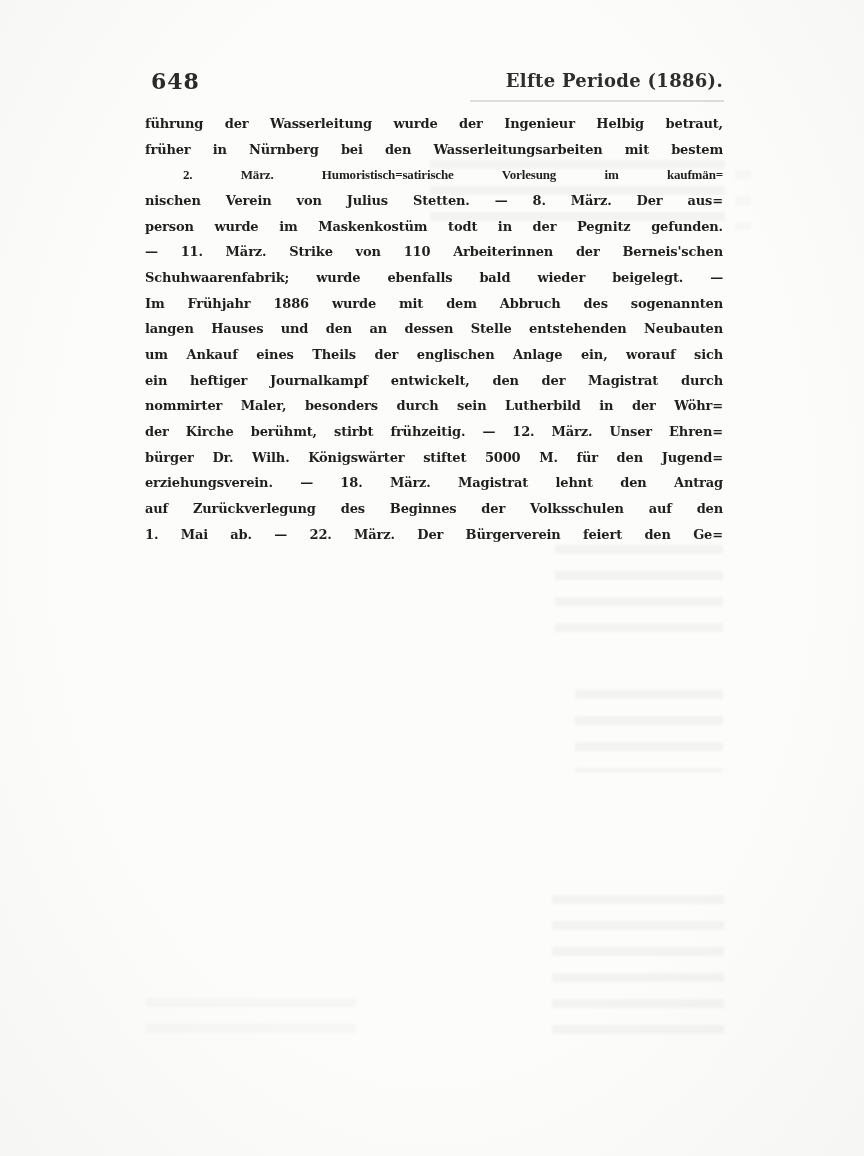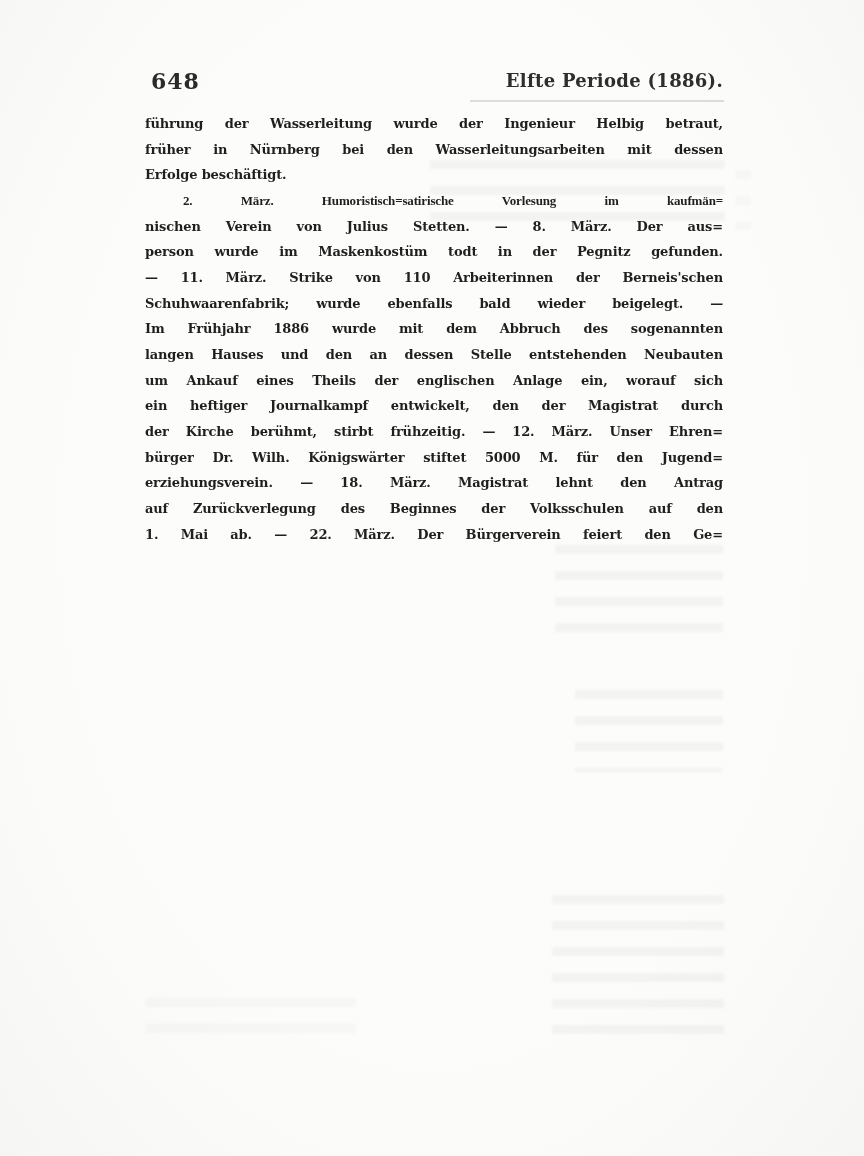--- a/index.html
+++ b/index.html
@@ -107,31 +107,31 @@
 
   <div class="page-header">
     <span class="page-number">648</span>
     <div class="header-title">Elfte Periode (1886).</div>
   </div>
 
   <div class="header-rule"></div>
 
   <div class="text-block">
       <div class="line">führung der Wasserleitung wurde der Ingenieur Helbig betraut,</div>
-      <div class="line">früher in Nürnberg bei den Wasserleitungsarbeiten mit dessen</div>
-      <div class="line plain">Erfolge beschäftigt.</div>
+      <div class="line">früher in Nürnberg bei den Wasserleitungsarbeiten mit bestem</div>
       <div class="line indent">2. März. Humoristisch=satirische Vorlesung im kaufmän=</div>
       <div class="line">nischen Verein von Julius Stetten. — 8. März. Der aus=</div>
       <div class="line">person wurde im Maskenkostüm todt in der Pegnitz gefunden.</div>
       <div class="line">— 11. März. Strike von 110 Arbeiterinnen der Berneis'schen</div>
       <div class="line">Schuhwaarenfabrik; wurde ebenfalls bald wieder beigelegt. —</div>
       <div class="line">Im Frühjahr 1886 wurde mit dem Abbruch des sogenannten</div>
       <div class="line">langen Hauses und den an dessen Stelle entstehenden Neubauten</div>
       <div class="line">um Ankauf eines Theils der englischen Anlage ein, worauf sich</div>
       <div class="line">ein heftiger Journalkampf entwickelt, den der Magistrat durch</div>
+      <div class="line">nommirter Maler, besonders durch sein Lutherbild in der Wöhr=</div>
       <div class="line">der Kirche berühmt, stirbt frühzeitig. — 12. März. Unser Ehren=</div>
       <div class="line">bürger Dr. Wilh. Königswärter stiftet 5000 M. für den Jugend=</div>
       <div class="line">erziehungsverein. — 18. März. Magistrat lehnt den Antrag</div>
       <div class="line">auf Zurückverlegung des Beginnes der Volksschulen auf den</div>
       <div class="line">1. Mai ab. — 22. März. Der Bürgerverein feiert den Ge=</div>
     </div>
 
   <div class="ghost ghost-1"></div>
   <div class="ghost ghost-2"></div>
   <div class="ghost ghost-3"></div>

